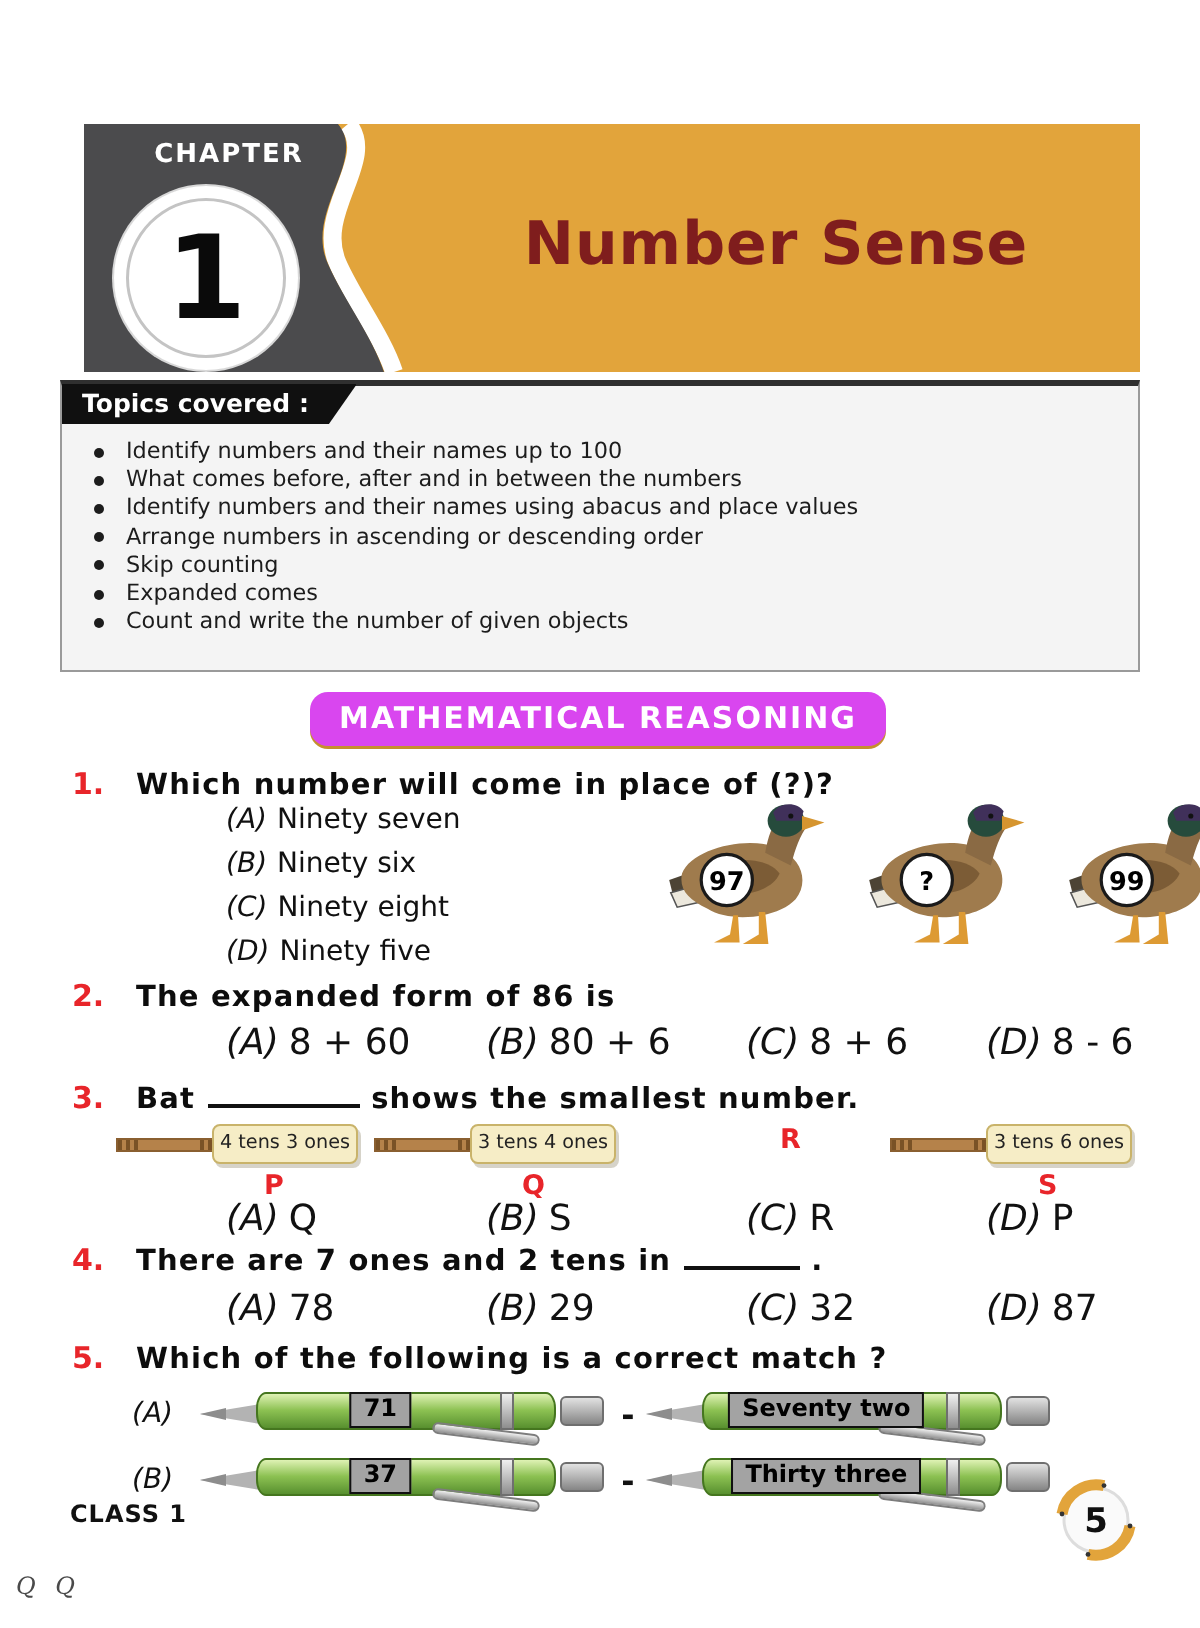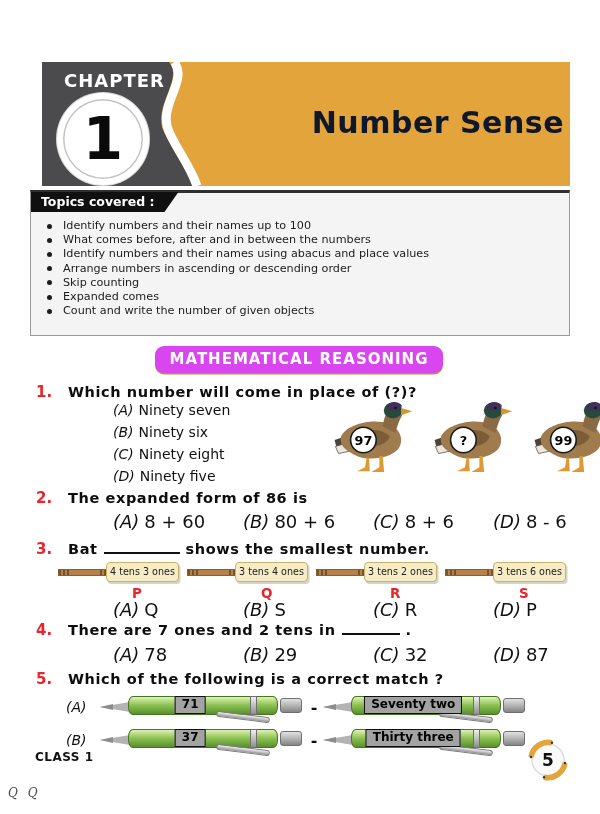--- a/index.html
+++ b/index.html
@@ -4,27 +4,27 @@
 <style>
   * { margin:0; padding:0; box-sizing:border-box; }
   html,body { background:#fff; }
   body { font-family:"DejaVu Sans", sans-serif; }
   .page { position:relative; width:600px; height:814px; background:#ffffff; overflow:hidden; }
 
   
   .chapter-header { position:absolute; left:42px; top:62px; width:528px; height:124px; background:#E2A43B; }
   .header-curve { position:absolute; left:0; top:0; }
   .chapter-label { position:absolute; left:0; top:8px; width:124px; text-align:center;
-                   color:#fff; font-weight:bold; font-size:18px; letter-spacing:1px;padding-left:21px; }
+                   color:#fff; font-weight:bold; font-size:13px; letter-spacing:1px;padding-left:21px; }
   .chapter-circle { position:absolute; left:15px; top:31px; width:92px; height:92px; border-radius:50%;
                     background:#fff; box-shadow: inset 0 0 0 6px #ffffff, inset 0 0 0 7.5px #c4c4c4, 0 0 0 1px #d8d8d8;
                     display:flex; align-items:center; justify-content:center; }
   .chapter-circle span { font-size:58px; font-weight:bold; color:#0a0a0a; line-height:1; }
-  .chapter-title { position:absolute; left:170px; right:6px; top:43px; text-align:right;
-                   color:#0f172a; font-size:30px; font-weight:bold; letter-spacing:0.5px; }
+  .chapter-title { position:absolute; left:170px; right:6px; top:43px; text-align:center;
+                   color:#7f1d1d; font-size:30px; font-weight:bold; letter-spacing:0.5px; }
 
   
   .topics-box { position:absolute; left:30px; top:190px; width:540px; height:146px;
                 background:#f4f4f4; border:1px solid #9a9a9a; border-top:3px solid #2f2f2f; }
   .topics-label { position:absolute; left:0; top:-1px; height:20px; background:#101010; color:#fff;
                   font-weight:bold; font-size:12.5px; line-height:19px; padding:0 24px 0 10px;
                   clip-path: polygon(0 0, 100% 0, calc(100% - 14px) 100%, 0 100%); }
   .topics-list { list-style:none; margin:26px 0 0 14px; }
   .topics-list li { font-size:11.2px; color:#1c1c1c; line-height:14.2px; display:flex; align-items:center; }
   .topics-list .bullet { width:5px; height:5px; border-radius:50%; background:#1c1c1c; margin:0 11px 0 2px; flex:0 0 auto; }
@@ -230,24 +230,20 @@
       <div class="bat-letter">P</div>
     </div>
     <div class="bat">
       <div class="bat-top">
           <div class="bat-handle"></div>
           <div class="bat-blade">3 tens 4 ones</div>
         </div>
       <div class="bat-letter">Q</div>
     </div>
     <div class="bat">
-      <div class="bat-top">
-          <div class="bat-handle"></div>
-          <div class="bat-blade">3 tens 2 ones</div>
-        </div>
       <div class="bat-letter">R</div>
     </div>
     <div class="bat">
       <div class="bat-top">
           <div class="bat-handle"></div>
           <div class="bat-blade">3 tens 6 ones</div>
         </div>
       <div class="bat-letter">S</div>
     </div>
   </div>

